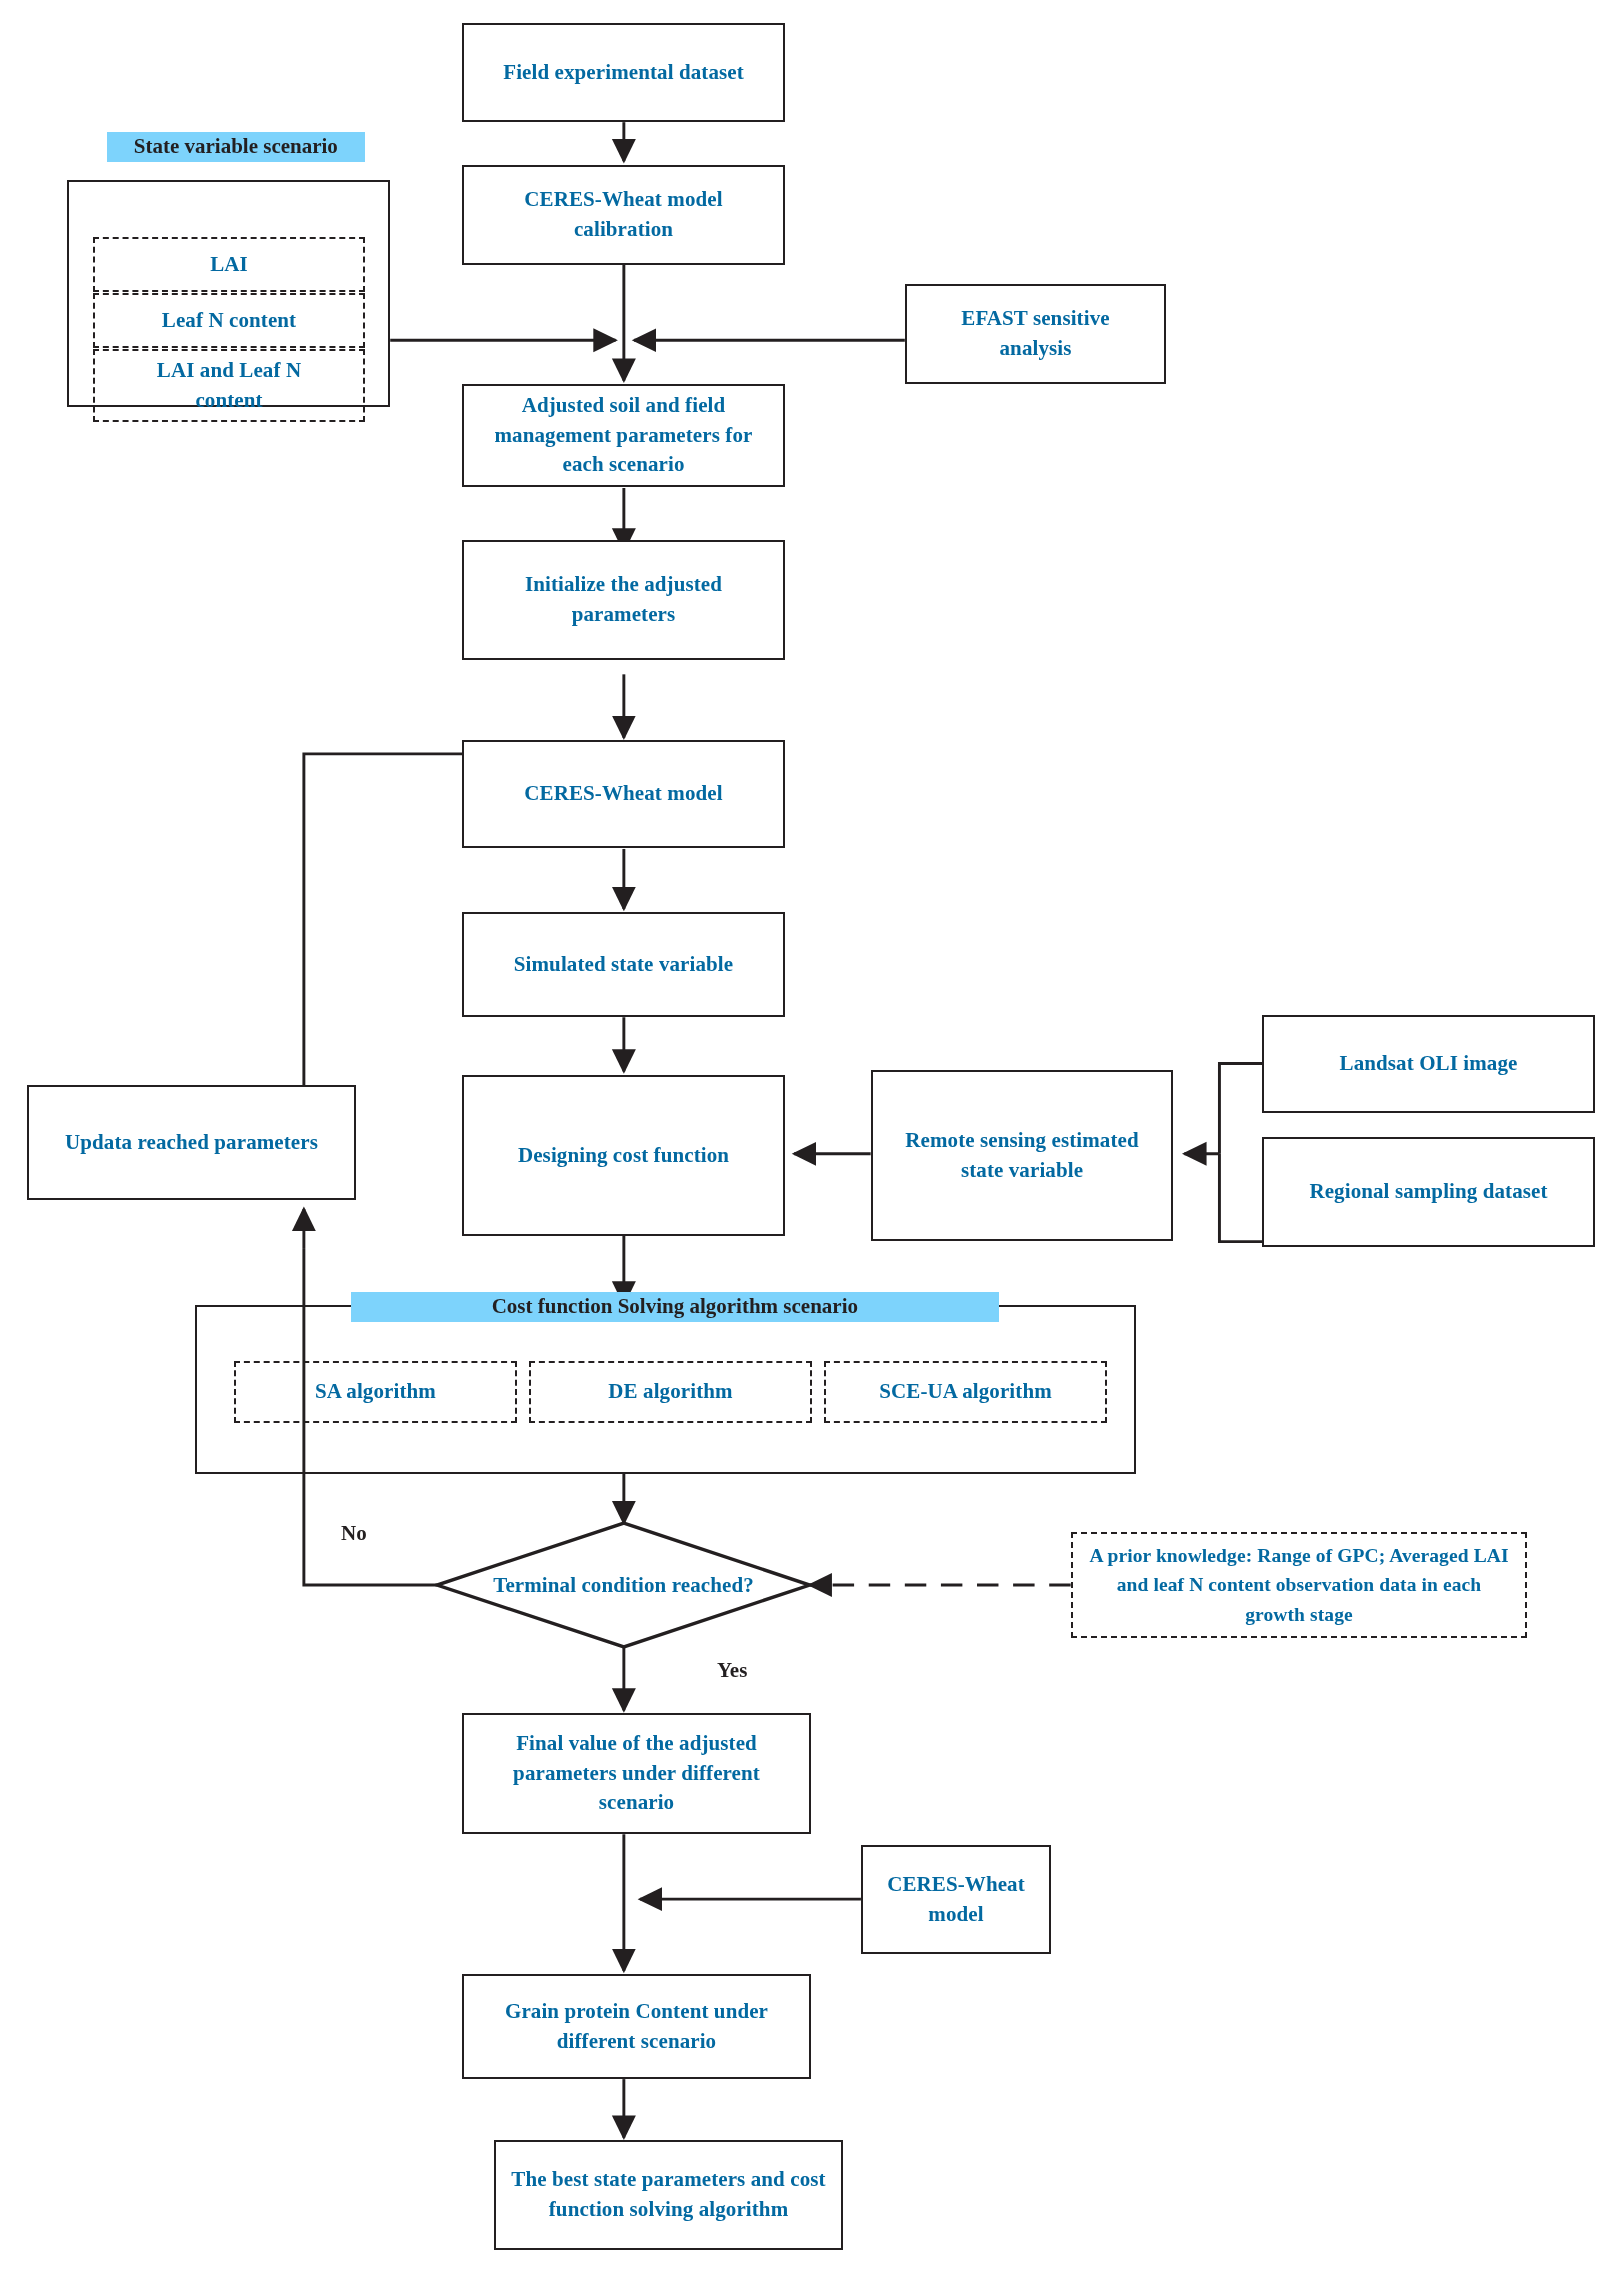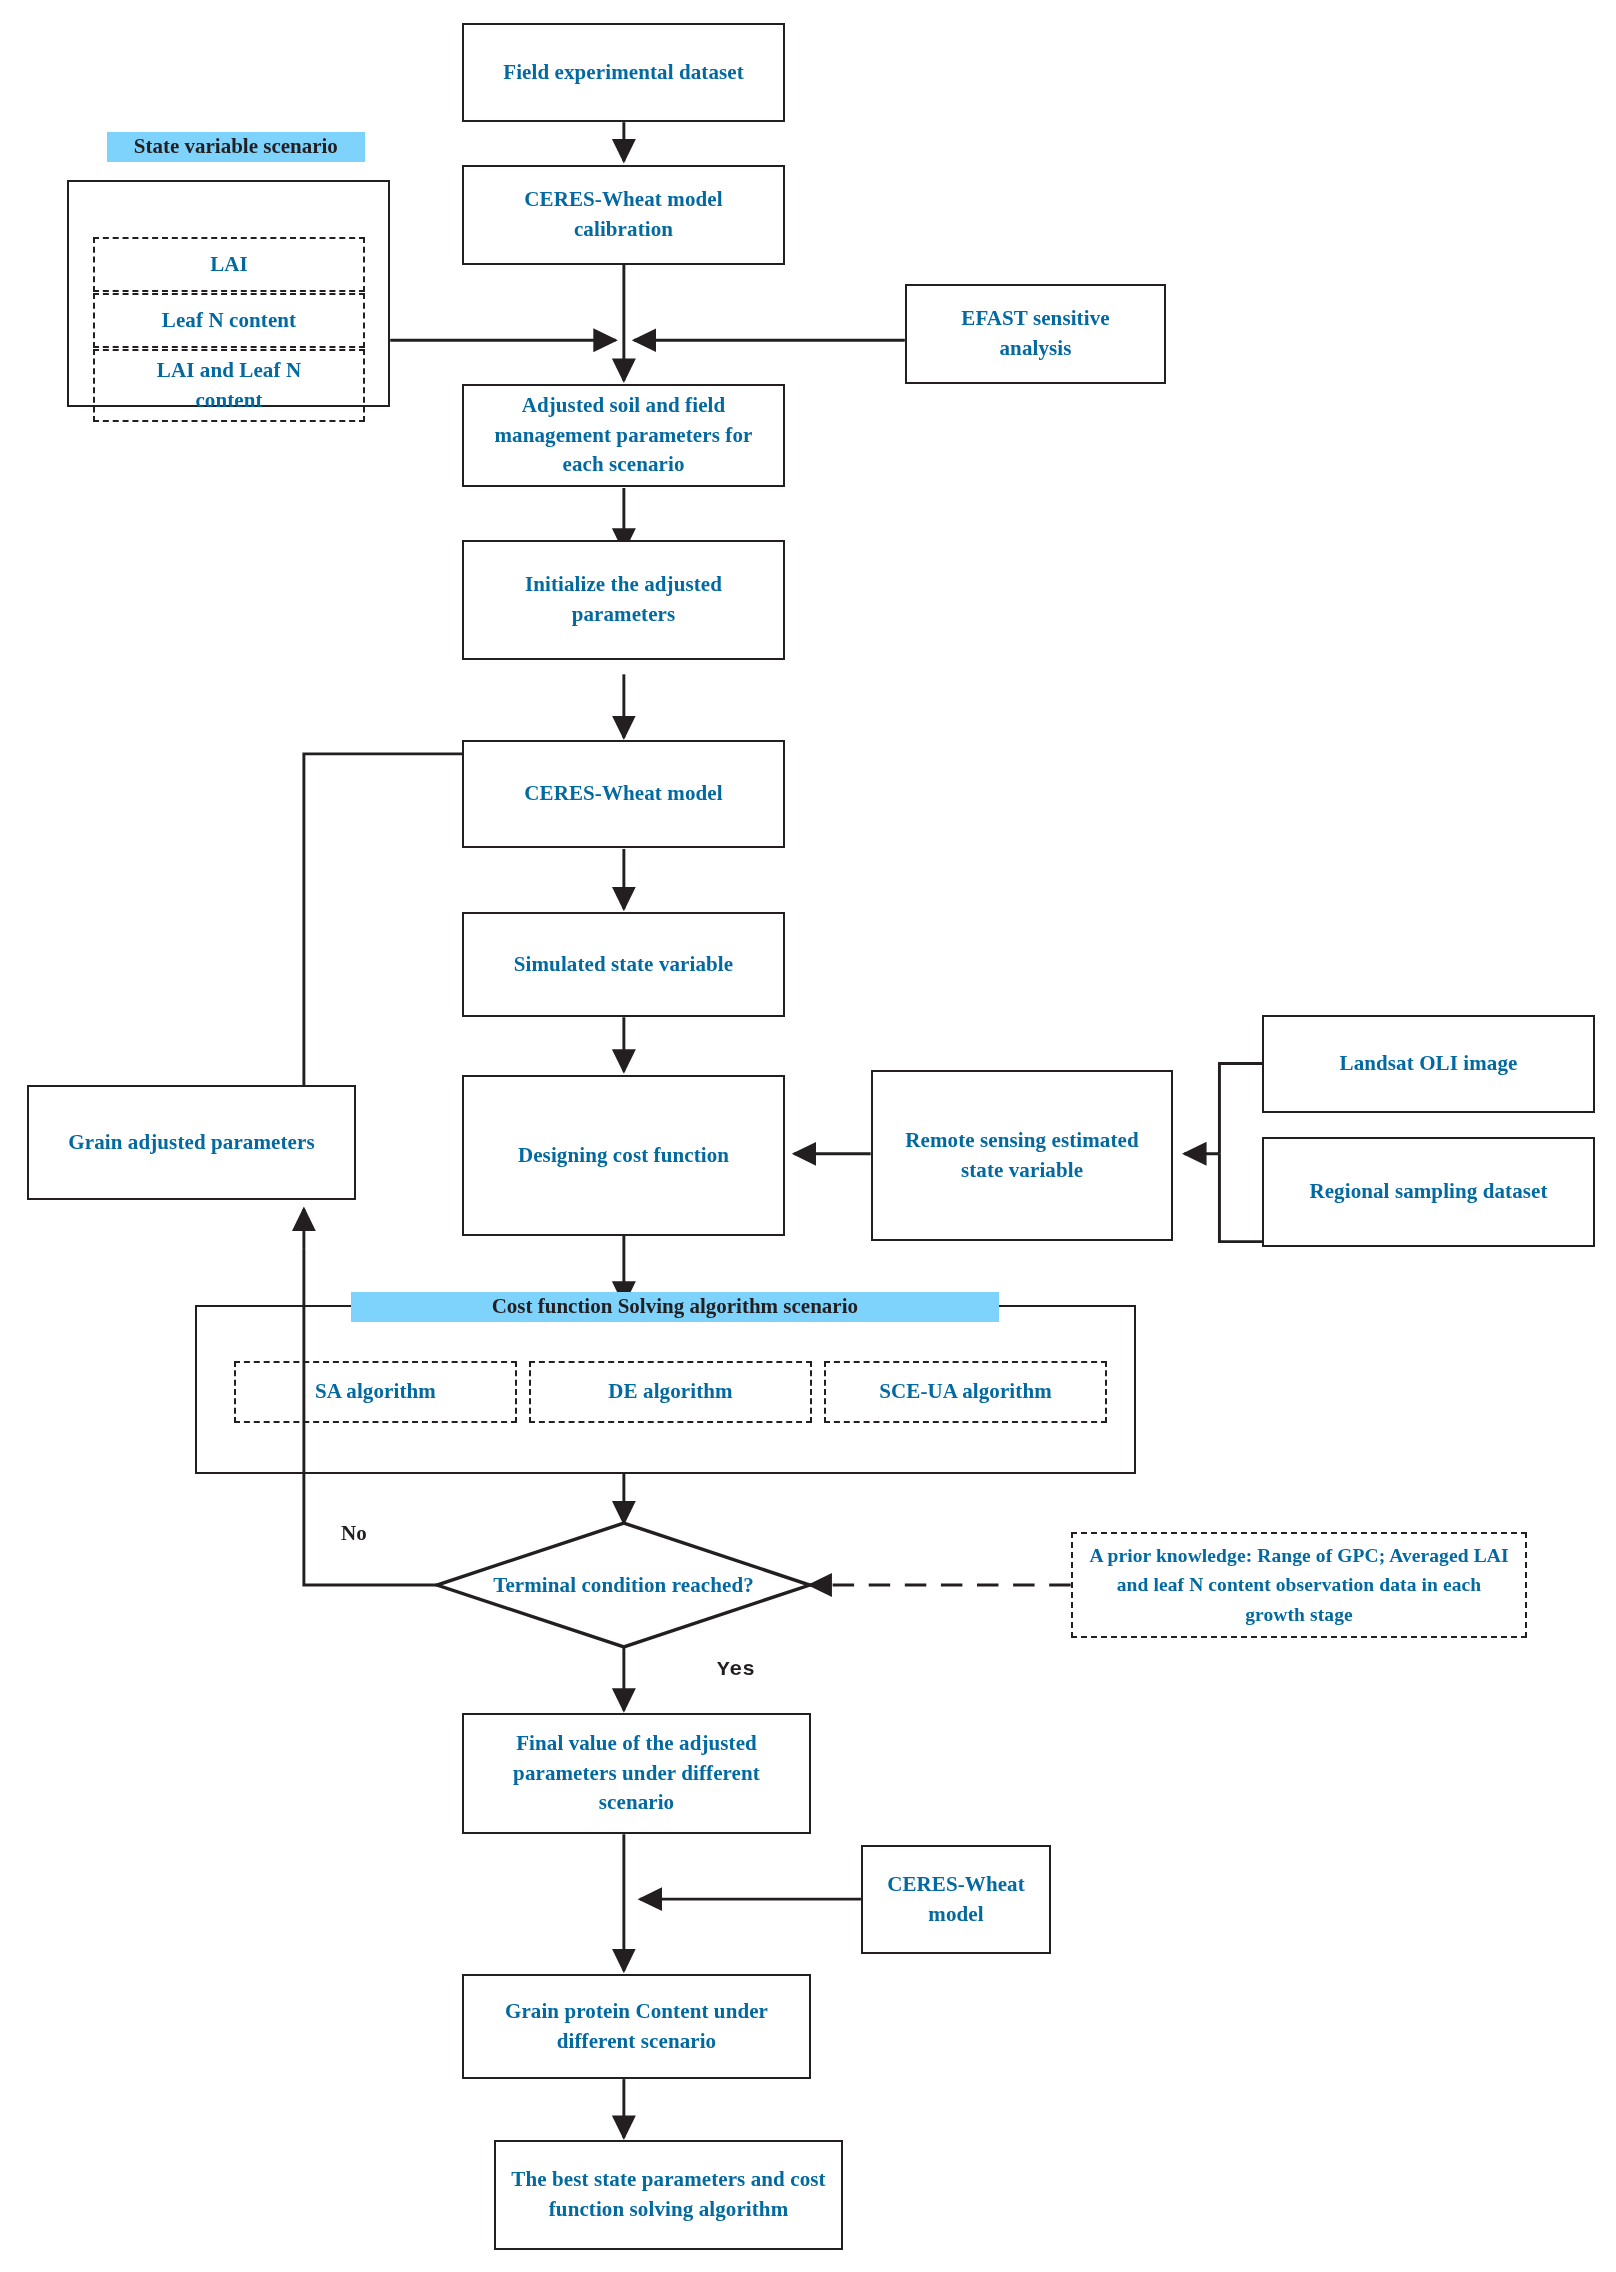--- a/index.html
+++ b/index.html
@@ -114,21 +114,21 @@
 
   <div class="node solidbox" style="left:1262px;top:1015px;width:333px;height:98px;font-size:21px;">
     <span>Landsat OLI image</span>
   </div>
 
   <div class="node solidbox" style="left:1262px;top:1137px;width:333px;height:110px;font-size:21px;padding:0 29px;">
     <span>Regional sampling dataset</span>
   </div>
 
   <div class="node solidbox" style="left:27px;top:1085px;width:329px;height:115px;font-size:21px;padding:0 29px;">
-    <span>Grain adjusted parameters</span>
+    <span>Updata reached parameters</span>
   </div>
 
   <div style="position:absolute;left:67px;top:180px;width:323px;height:227px;
               border:2.9px solid #231f20;box-sizing:border-box;background:transparent;"></div>
   <div class="grp-label" style="left:107px;top:132px;width:244px;font-size:21px;">
     <span>State variable scenario</span>
   </div>
 
   <div class="node dashbox" style="left:93px;top:237px;width:272px;height:55px;font-size:21px;">
     <span>LAI</span>
@@ -156,21 +156,21 @@
     <span>SCE-UA algorithm</span>
   </div>
 
   <div class="node plain" style="left:492px;top:1537px;width:263px;height:98px;font-size:21px;">
     <span>Terminal condition reached?</span>
   </div>
 
   <div class="lbl" style="left:341px;top:1521px;font-size:21px;">
     <span>No</span>
   </div>
-  <div class="lbl" style="left:717px;top:1658px;font-size:21px;font-family:Liberation Mono, monospace;">
+  <div class="lbl" style="left:717px;top:1658px;font-size:21px;">
     <span>Yes</span>
   </div>
 
   <div class="node dashbox" style="left:1071px;top:1532px;width:456px;height:106px;font-size:19.5px;padding:0 12.7px;line-height:1.5;">
     <span>A prior knowledge: Range of GPC; Averaged LAI and leaf N content observation data in each growth stage</span>
   </div>
 
   <div class="node solidbox" style="left:462px;top:1713px;width:349px;height:121px;font-size:21px;padding:0 9.8px;">
     <span>Final value of the adjusted parameters under different scenario</span>
   </div>

